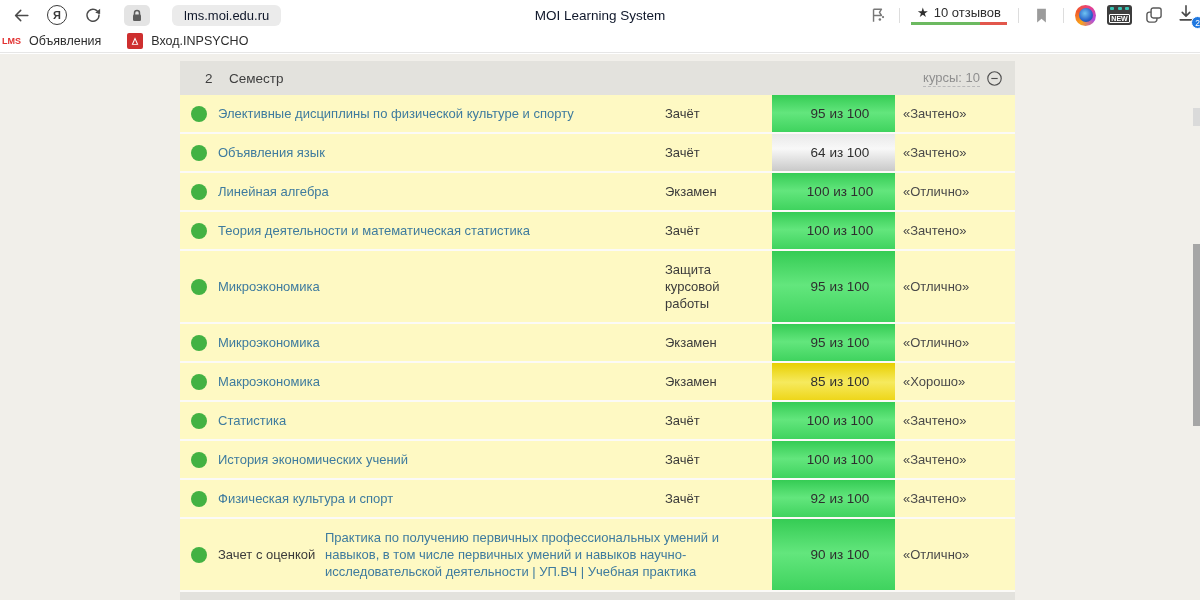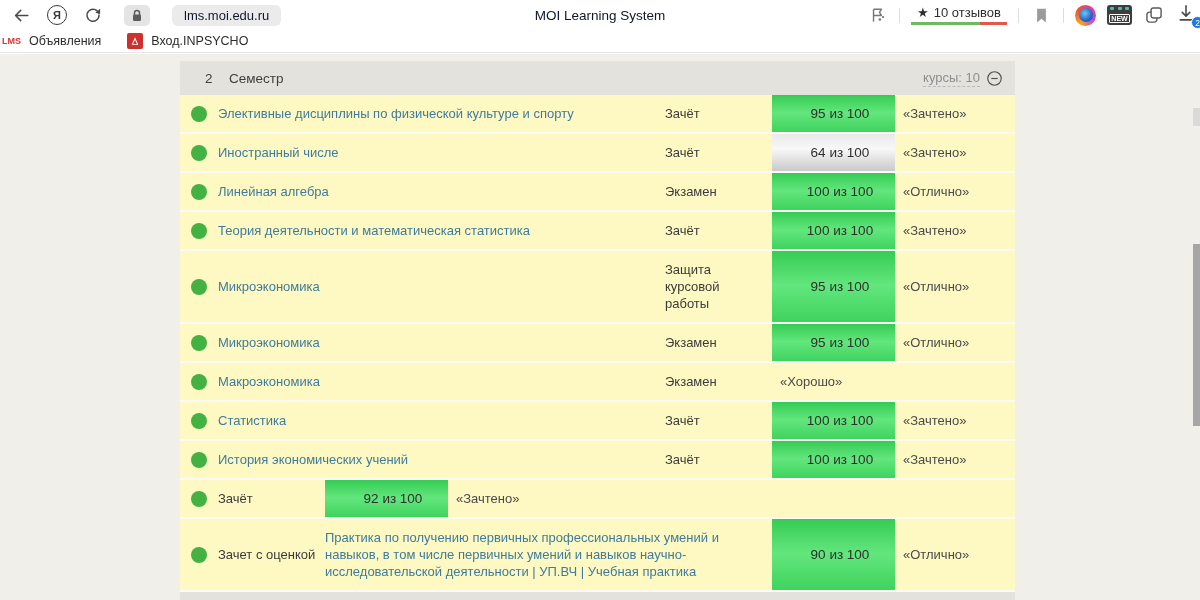--- a/index.html
+++ b/index.html
@@ -238,21 +238,21 @@
     </div>
     <div class="cell type-cell">Зачёт</div>
     <div class="cell score-cell score-green">95 из 100</div>
     <div class="cell grade-cell">«Зачтено»</div>
   </div>
         <div class="row">
     <div class="cell dot-cell">
       <span class="dot"></span>
     </div>
     <div class="cell name-cell">
-      <a class="course-link">Иностранный числе</a>
+      <a class="course-link">Объявления язык</a>
     </div>
     <div class="cell type-cell">Зачёт</div>
     <div class="cell score-cell score-gray">64 из 100</div>
     <div class="cell grade-cell">«Зачтено»</div>
   </div>
         <div class="row">
     <div class="cell dot-cell">
       <span class="dot"></span>
     </div>
     <div class="cell name-cell">
@@ -296,20 +296,21 @@
     <div class="cell grade-cell">«Отлично»</div>
   </div>
         <div class="row">
     <div class="cell dot-cell">
       <span class="dot"></span>
     </div>
     <div class="cell name-cell">
       <a class="course-link">Макроэкономика</a>
     </div>
     <div class="cell type-cell">Экзамен</div>
+    <div class="cell score-cell score-yellow">85 из 100</div>
     <div class="cell grade-cell">«Хорошо»</div>
   </div>
         <div class="row">
     <div class="cell dot-cell">
       <span class="dot"></span>
     </div>
     <div class="cell name-cell">
       <a class="course-link">Статистика</a>
     </div>
     <div class="cell type-cell">Зачёт</div>
@@ -323,20 +324,23 @@
     <div class="cell name-cell">
       <a class="course-link">История экономических учений</a>
     </div>
     <div class="cell type-cell">Зачёт</div>
     <div class="cell score-cell score-green">100 из 100</div>
     <div class="cell grade-cell">«Зачтено»</div>
   </div>
         <div class="row">
     <div class="cell dot-cell">
       <span class="dot"></span>
+    </div>
+    <div class="cell name-cell">
+      <a class="course-link">Физическая культура и спорт</a>
     </div>
     <div class="cell type-cell">Зачёт</div>
     <div class="cell score-cell score-green">92 из 100</div>
     <div class="cell grade-cell">«Зачтено»</div>
   </div>
         <div class="row">
     <div class="cell dot-cell">
       <span class="dot"></span>
     </div>
     <div class="cell type-cell">Зачет с оценкой</div>

